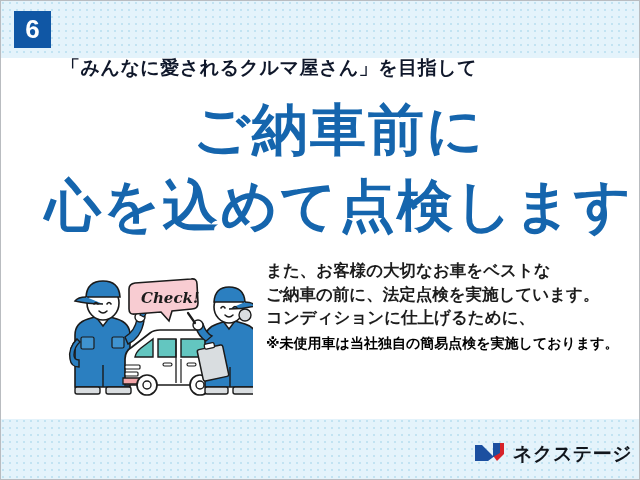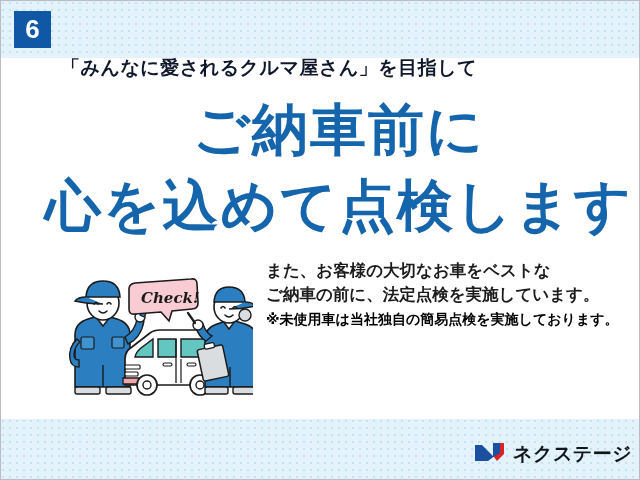--- a/index.html
+++ b/index.html
@@ -251,20 +251,21 @@
 
         <rect x="142" y="114" width="23" height="7" rx="2" fill="#d9dde0" stroke="#1b1b1b" stroke-width="1.4"></rect>
         <rect x="170" y="114" width="23" height="7" rx="2" fill="#d9dde0" stroke="#1b1b1b" stroke-width="1.4"></rect>
       </g>
     </svg>
   </div>
 
   <div id="body-copy">
     <div class="body-line">また、お客様の大切なお車をベストな</div>
     <div class="body-line">ご納車の前に、法定点検を実施しています。</div>
+    <div class="body-line">コンディションに仕上げるために、</div>
     <div class="body-note">※未使用車は当社独自の簡易点検を実施しております。</div>
   </div>
 
   <div id="footer-band" class="dot-band"></div>
 
   <div id="footer-logo">
     <svg width="33" height="22" viewBox="0 0 33 22">
       <path d="M2 20 L2 4 L9 4 L20 15 L20 2 L27 2 L27 11 L15 20 Z" fill="#1b4fa0"></path>
       <path d="M21 2 L31 2 L31 13 L24 20 L21 16 Z" fill="#d7232a"></path>
       <path d="M20 2 L27 2 L27 12 L20 16 Z" fill="#1b4fa0"></path>

